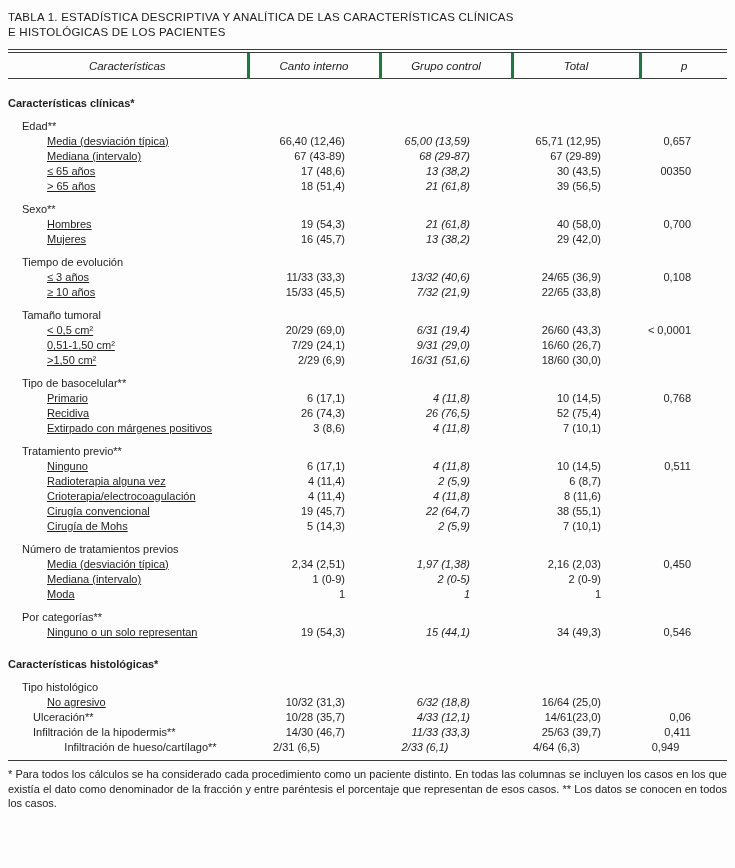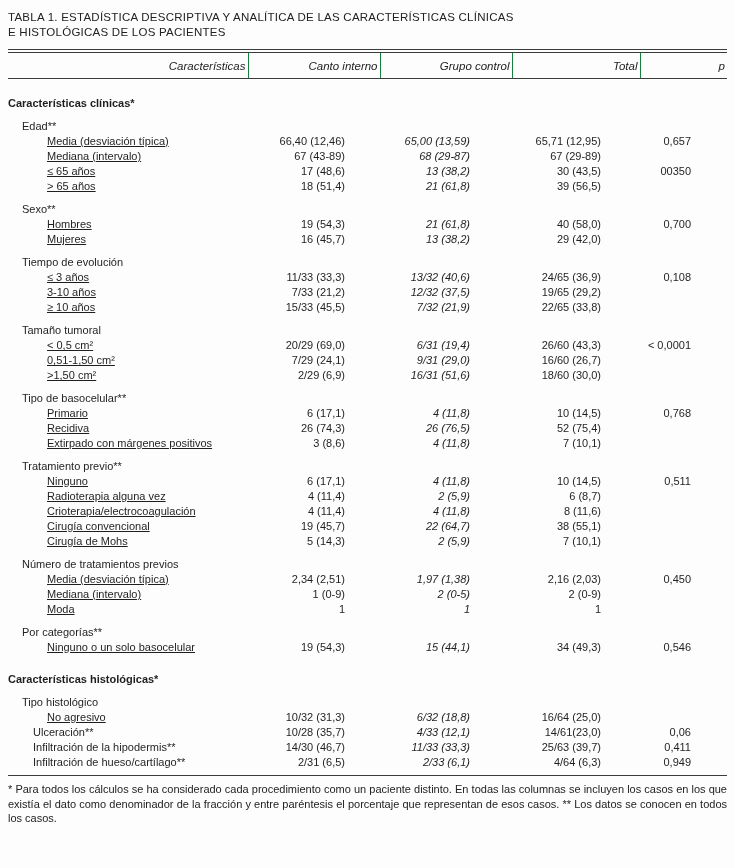--- a/index.html
+++ b/index.html
@@ -19,42 +19,42 @@
     border-collapse: collapse;
     width: 719px;
     table-layout: fixed;
     margin-top: 9px;
     border-bottom: 1px solid #3c3c3c;
   }
   th {
     font-style: italic; font-weight: normal;
     font-size: 11.5px; color: #222;
     padding: 7px 2px 6px 2px;
-    text-align: right;
+    text-align: center;
     border-top: 4px double #3c3c3c;
     border-bottom: 1px solid #3c3c3c;
   }
-  th + th { border-left: 1px solid #15803d; }
+  th + th { border-left: 3px solid #15803d; }
 
   td {
     font-size: 11px; line-height: 15px;
     padding: 0; vertical-align: bottom;
     white-space: nowrap; overflow: hidden;
   }
   td.num { text-align: right; }
   tr td:nth-child(2) { padding-right: 35px; }
   tr td:nth-child(3) { padding-right: 42px; font-style: italic; }
   tr td:nth-child(4) { padding-right: 39px; }
   tr td:nth-child(5) { padding-right: 36px; }
 
   tr.row-section td.label { font-weight: bold; padding-left: 0; padding-top: 17px; }
   tr.row-group   td.label { padding-left: 14px; padding-top: 8px; }
   tr.row-data    td.label { padding-left: 39px; text-decoration: underline; }
   tr.row-data2   td.label { padding-left: 25px; }
-  tbody tr:last-child td { padding-bottom: 5px; }
+  tbody tr:last-child td { padding-bottom: 5px; text-align: center; }
 
   .footnote {
     width: 719px; margin-top: 6px;
     font-size: 11px; line-height: 14.5px;
     text-align: justify; color: #222;
   }
 </style>
 </head>
 <body>
 
@@ -154,27 +154,20 @@
           <td class="num"></td>
         </tr>
         <tr class="row-data">
           <td class="label">≤ 3 años</td>
           <td class="num">11/33 (33,3)</td>
           <td class="num">13/32 (40,6)</td>
           <td class="num">24/65 (36,9)</td>
           <td class="num">0,108</td>
         </tr>
         <tr class="row-data">
-          <td class="label">3-10 años</td>
-          <td class="num">7/33 (21,2)</td>
-          <td class="num">12/32 (37,5)</td>
-          <td class="num">19/65 (29,2)</td>
-          <td class="num"></td>
-        </tr>
-        <tr class="row-data">
           <td class="label">≥ 10 años</td>
           <td class="num">15/33 (45,5)</td>
           <td class="num">7/32 (21,9)</td>
           <td class="num">22/65 (33,8)</td>
           <td class="num"></td>
         </tr>
         <tr class="row-group">
           <td class="label">Tamaño tumoral</td>
           <td class="num"></td>
           <td class="num"></td>
@@ -301,21 +294,21 @@
           <td class="num"></td>
         </tr>
         <tr class="row-group">
           <td class="label">Por categorías**</td>
           <td class="num"></td>
           <td class="num"></td>
           <td class="num"></td>
           <td class="num"></td>
         </tr>
         <tr class="row-data">
-          <td class="label">Ninguno o un solo basocelular</td>
+          <td class="label">Ninguno o un solo representan</td>
           <td class="num">19 (54,3)</td>
           <td class="num">15 (44,1)</td>
           <td class="num">34 (49,3)</td>
           <td class="num">0,546</td>
         </tr>
         <tr class="row-section">
           <td class="label">Características histológicas*</td>
           <td class="num"></td>
           <td class="num"></td>
           <td class="num"></td>

